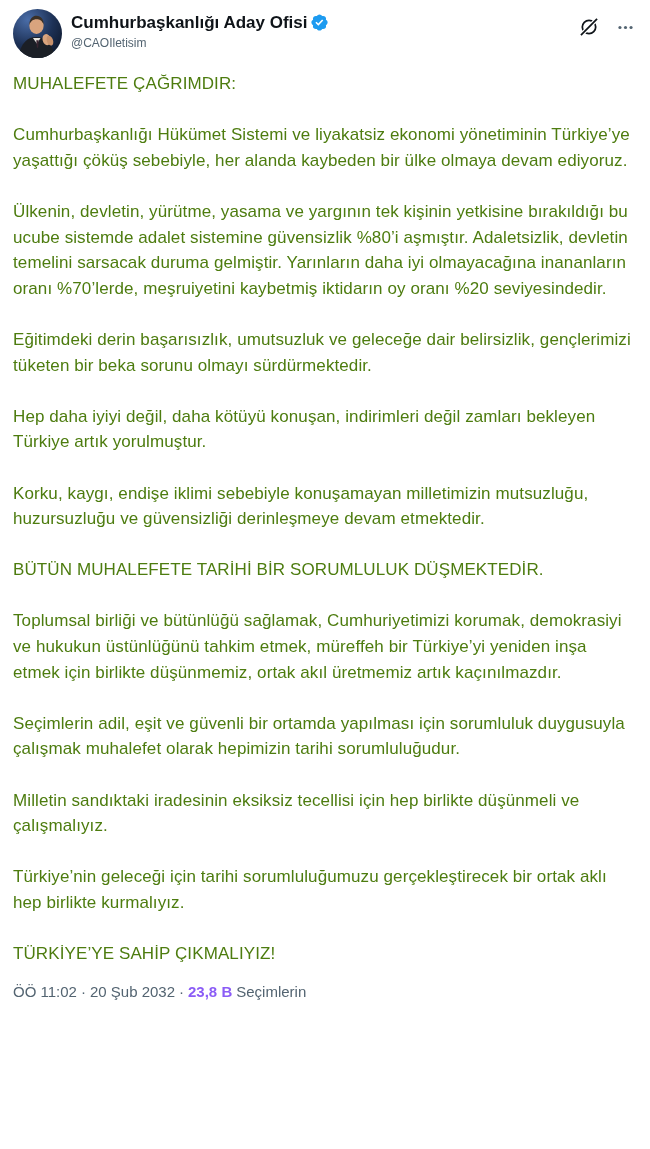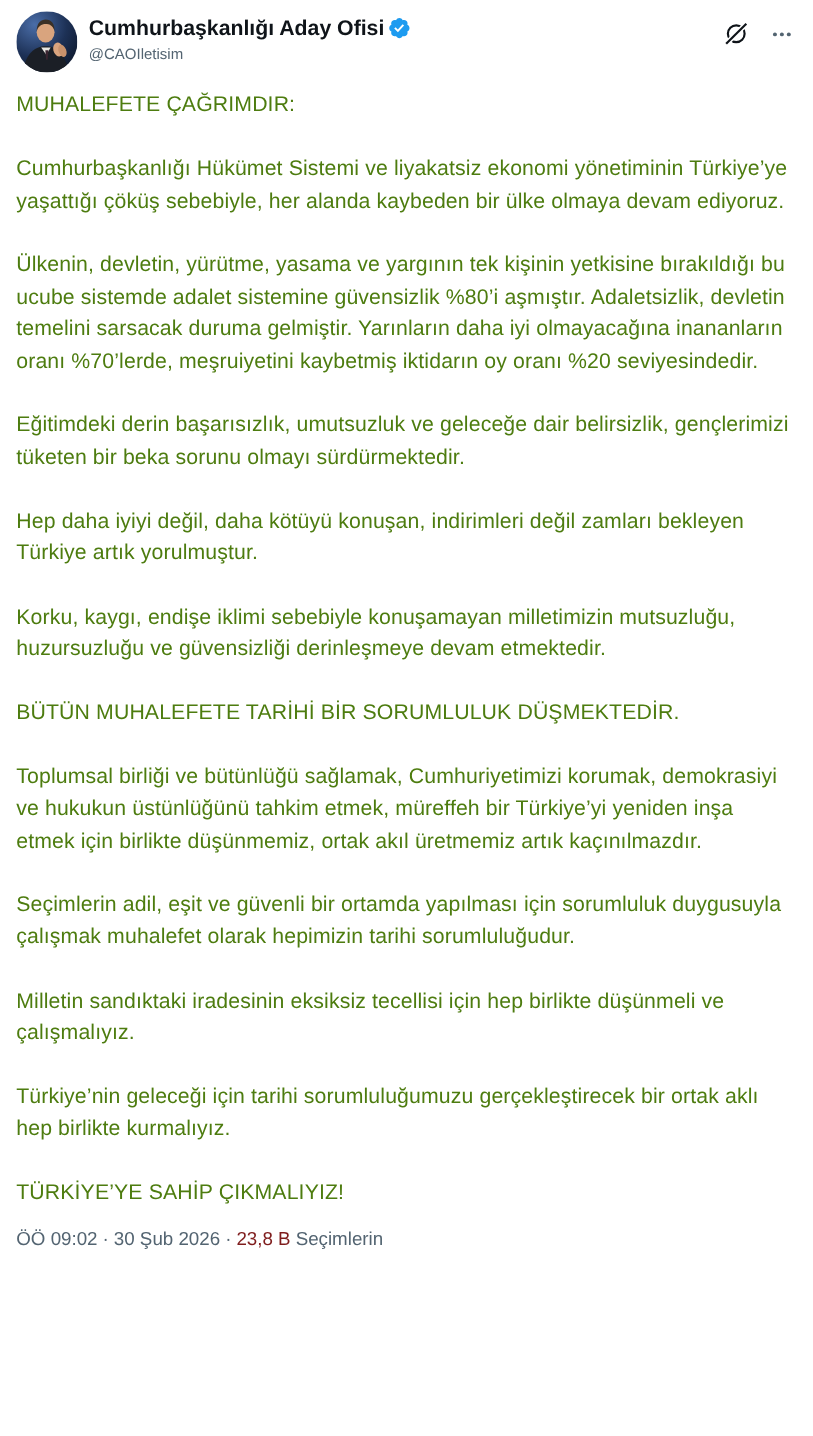--- a/index.html
+++ b/index.html
@@ -95,22 +95,22 @@
     margin-top: 15px;
     font-size: 15px;
     line-height: 20px;
     color: #536471;
     display: flex;
     align-items: center;
     flex-wrap: wrap;
   }
   .tweet-footer .sep { padding: 0 4px; }
   .views-count {
-    font-weight: 400;
-    color: #7f1d1d;
+    font-weight: 700;
+    color: #8b5cf6;
   }
   .views-label { margin-left: 4px; }
 </style>
 </head>
 <body>
 
 <article class="tweet">
 
   <header class="tweet-header">
 
@@ -183,21 +183,21 @@
 
 Seçimlerin adil, eşit ve güvenli bir ortamda yapılması için sorumluluk duygusuyla çalışmak muhalefet olarak hepimizin tarihi sorumluluğudur.
 
 Milletin sandıktaki iradesinin eksiksiz tecellisi için hep birlikte düşünmeli ve çalışmalıyız.
 
 Türkiye’nin geleceği için tarihi sorumluluğumuzu gerçekleştirecek bir ortak aklı hep birlikte kurmalıyız.
 
 TÜRKİYE’YE SAHİP ÇIKMALIYIZ!</div>
 
   <footer class="tweet-footer">
-    <span>ÖÖ 09:02</span>
+    <span>ÖÖ 11:02</span>
     <span class="sep">·</span>
-    <span>30 Şub 2026</span>
+    <span>20 Şub 2032</span>
     <span class="sep">·</span>
     <span class="views-count">23,8 B</span>
     <span class="views-label">Seçimlerin</span>
   </footer>
 
 </article>
 
 </body></html>

